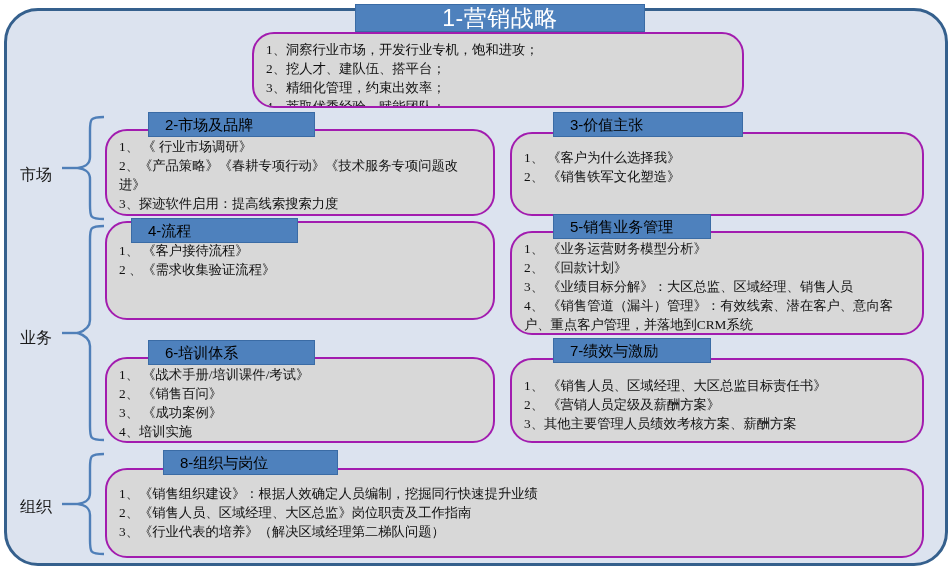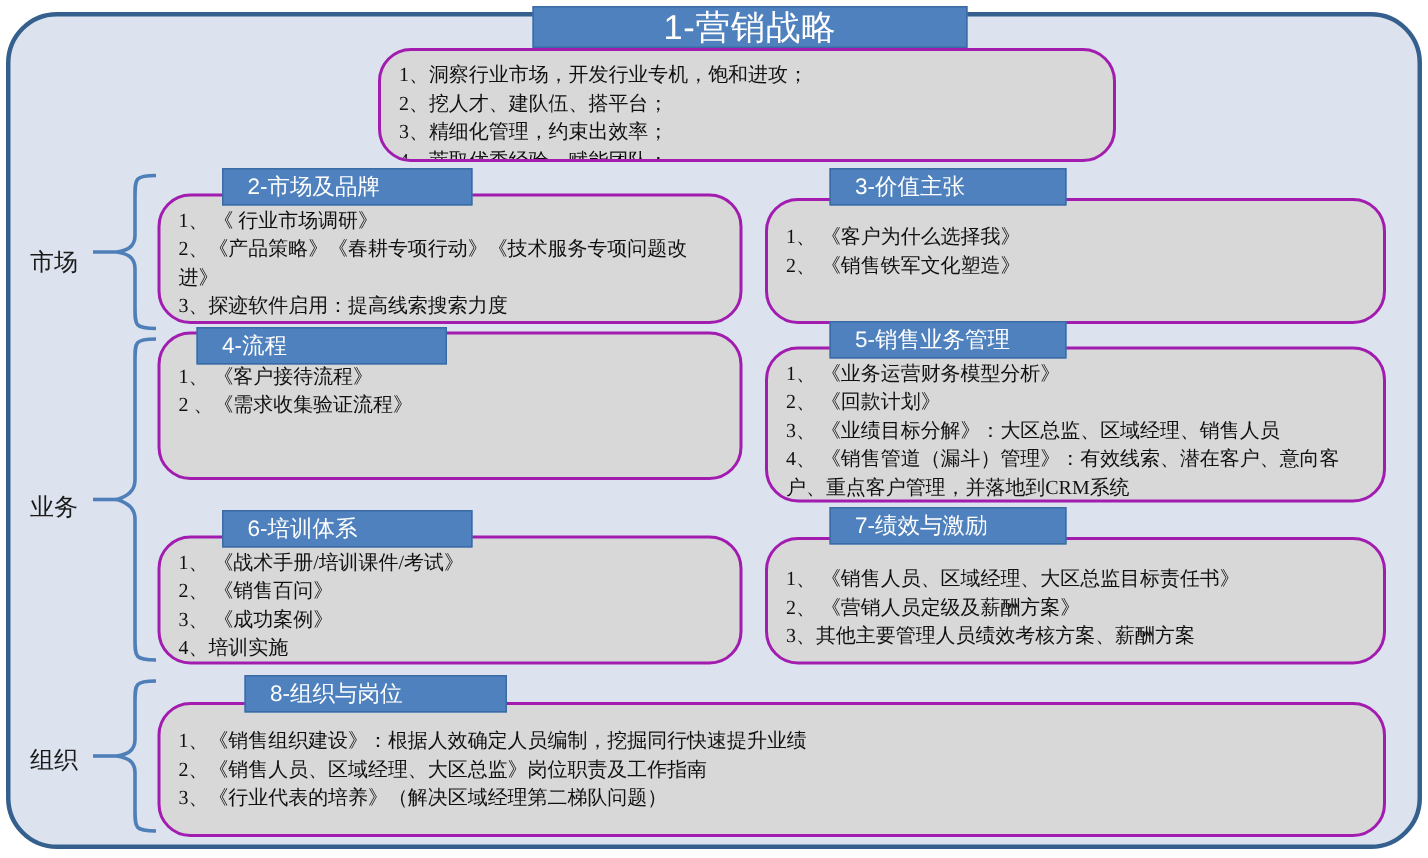--- a/index.html
+++ b/index.html
@@ -67,21 +67,21 @@
     white-space: pre-wrap;
     font-family: "Liberation Serif", "DejaVu Serif", serif;
   }
 
   
   .sec-header {
     position: absolute;
     height: 25px;
     background: #4e81bd;
     border: 1px solid #3a6ba5;
-    color: #ffffff;
+    color: #000000;
     font-size: 15px;
     line-height: 23px;
     padding-left: 16px;
     font-family: "Liberation Sans", "DejaVu Sans", sans-serif;
     z-index: 30;
     white-space: nowrap;
   }
 
   
   .group-label {
@@ -137,21 +137,21 @@
 
   <div class="sec-header" style="left:148px; top:112px; width:167px;">2-市场及品牌</div>
   <div class="card" style="left:105px; top:129px; width:390px; height:87px;">
     <div class="lines">1、 《 行业市场调研》
 2、《产品策略》《春耕专项行动》《技术服务专项问题改进》
 3、探迹软件启用：提高线索搜索力度
 4、多元化品牌宣传
 5、主机厂大客户开发</div>
   </div>
 
-  <div class="sec-header" style="left:553px; top:112px; width:158px;">3-价值主张</div>
+  <div class="sec-header" style="left:553px; top:112px; width:190px;">3-价值主张</div>
   <div class="card" style="left:510px; top:132px; width:414px; height:84px; padding-top:14px;">
     <div class="lines">1、 《客户为什么选择我》
 2、 《销售铁军文化塑造》</div>
   </div>
 
   <div class="sec-header" style="left:131px; top:218px; width:167px;">4-流程</div>
   <div class="card" style="left:105px; top:221px; width:390px; height:99px; padding-top:18px;">
     <div class="lines">1、 《客户接待流程》
 2 、《需求收集验证流程》</div>
   </div>

